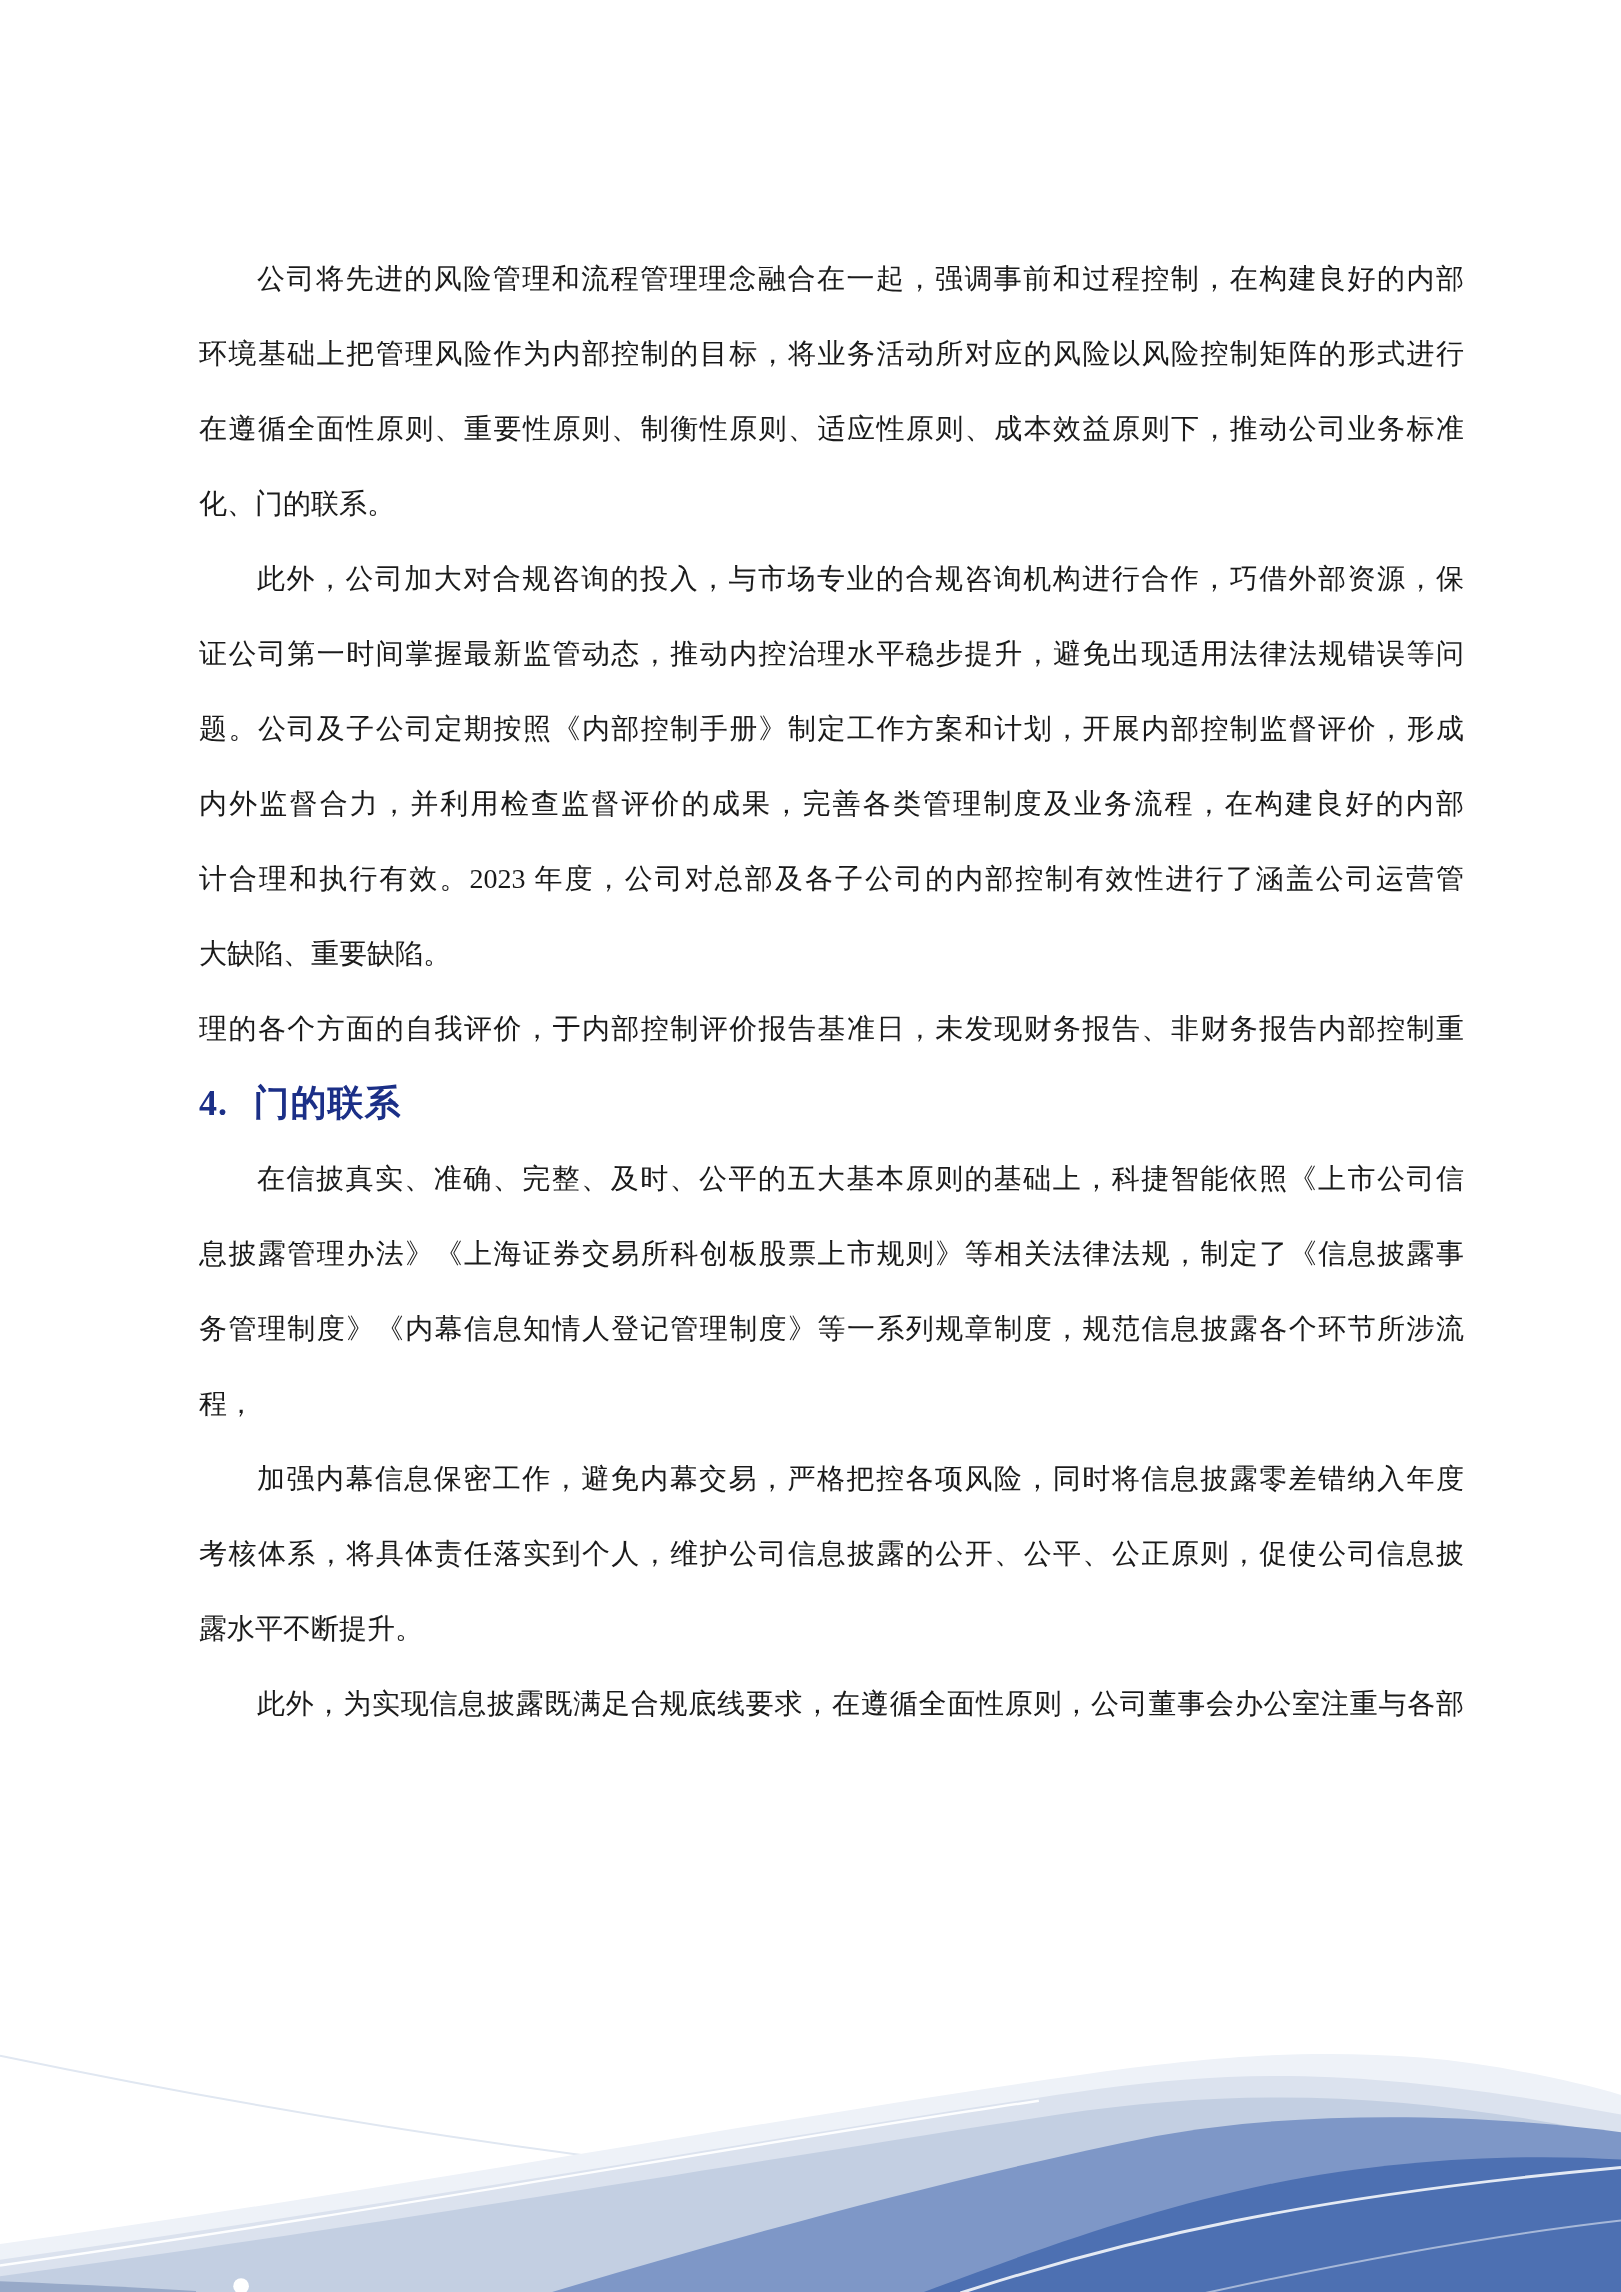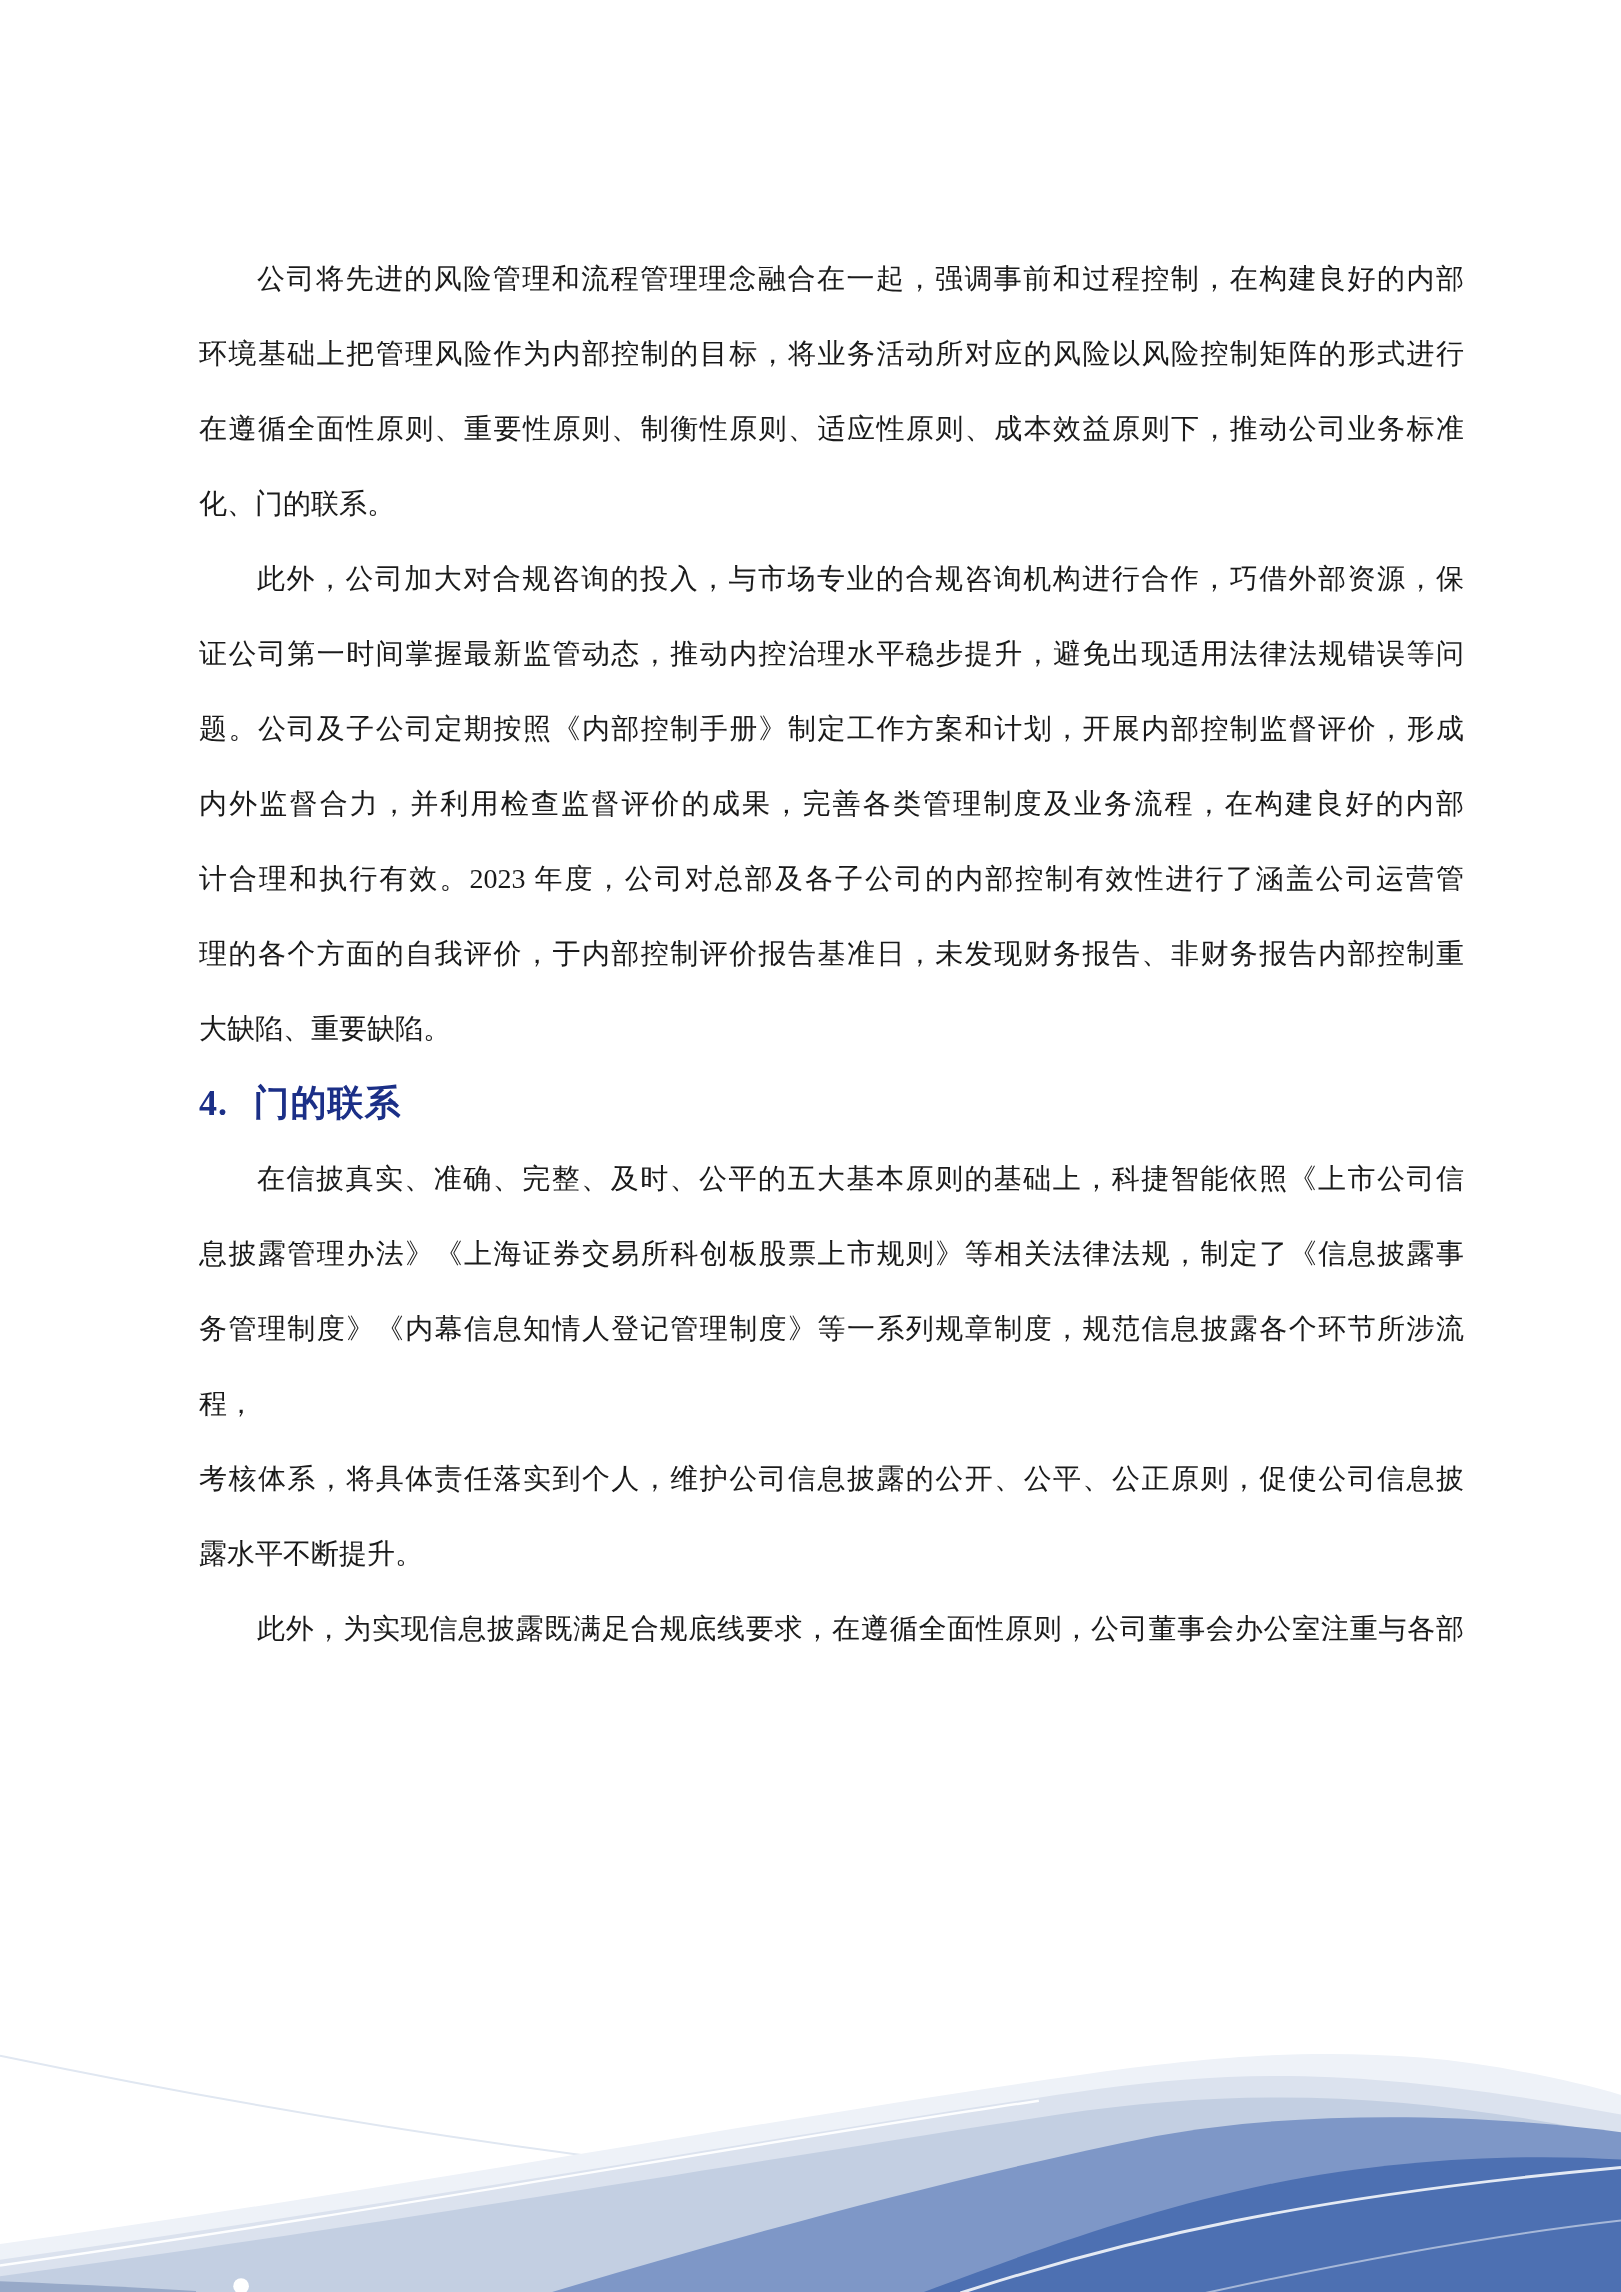--- a/index.html
+++ b/index.html
@@ -69,34 +69,35 @@
         <div class="line">环境基础上把管理风险作为内部控制的目标，将业务活动所对应的风险以风险控制矩阵的形式进行</div>
         <div class="line">在遵循全面性原则、重要性原则、制衡性原则、适应性原则、成本效益原则下，推动公司业务标准</div>
         <div class="line para-last">化、门的联系。</div>
       </div>
       <div class="paragraph">
         <div class="line para-first">此外，公司加大对合规咨询的投入，与市场专业的合规咨询机构进行合作，巧借外部资源，保</div>
         <div class="line">证公司第一时间掌握最新监管动态，推动内控治理水平稳步提升，避免出现适用法律法规错误等问</div>
         <div class="line">题。公司及子公司定期按照《内部控制手册》制定工作方案和计划，开展内部控制监督评价，形成</div>
         <div class="line">内外监督合力，并利用检查监督评价的成果，完善各类管理制度及业务流程，在构建良好的内部</div>
         <div class="line">计合理和执行有效。2023 年度，公司对总部及各子公司的内部控制有效性进行了涵盖公司运营管</div>
+        <div class="line para-last">大缺陷、重要缺陷。</div>
         <div class="line">理的各个方面的自我评价，于内部控制评价报告基准日，未发现财务报告、非财务报告内部控制重</div>
-        <div class="line para-last">大缺陷、重要缺陷。</div>
       </div>
       <div class="section-heading" style="color: rgb(27, 47, 135);">
         <span class="h-num">4.</span>
         <span>门的联系</span>
       </div>
       <div class="paragraph">
         <div class="line para-first">在信披真实、准确、完整、及时、公平的五大基本原则的基础上，科捷智能依照《上市公司信</div>
         <div class="line">息披露管理办法》《上海证券交易所科创板股票上市规则》等相关法律法规，制定了《信息披露事</div>
         <div class="line">务管理制度》《内幕信息知情人登记管理制度》等一系列规章制度，规范信息披露各个环节所涉流</div>
         <div class="line para-last">程，</div>
       </div>
       <div class="paragraph">
+        <div class="line para-first">加强内幕信息保密工作，避免内幕交易，严格把控各项风险，同时将信息披露零差错纳入年度</div>
         <div class="line">考核体系，将具体责任落实到个人，维护公司信息披露的公开、公平、公正原则，促使公司信息披</div>
         <div class="line para-last">露水平不断提升。</div>
       </div>
       <div class="paragraph">
         <div class="line para-first">此外，为实现信息披露既满足合规底线要求，在遵循全面性原则，公司董事会办公室注重与各部</div>
       </div>
     </div>
 
   <div class="page-number">9</div>
 

